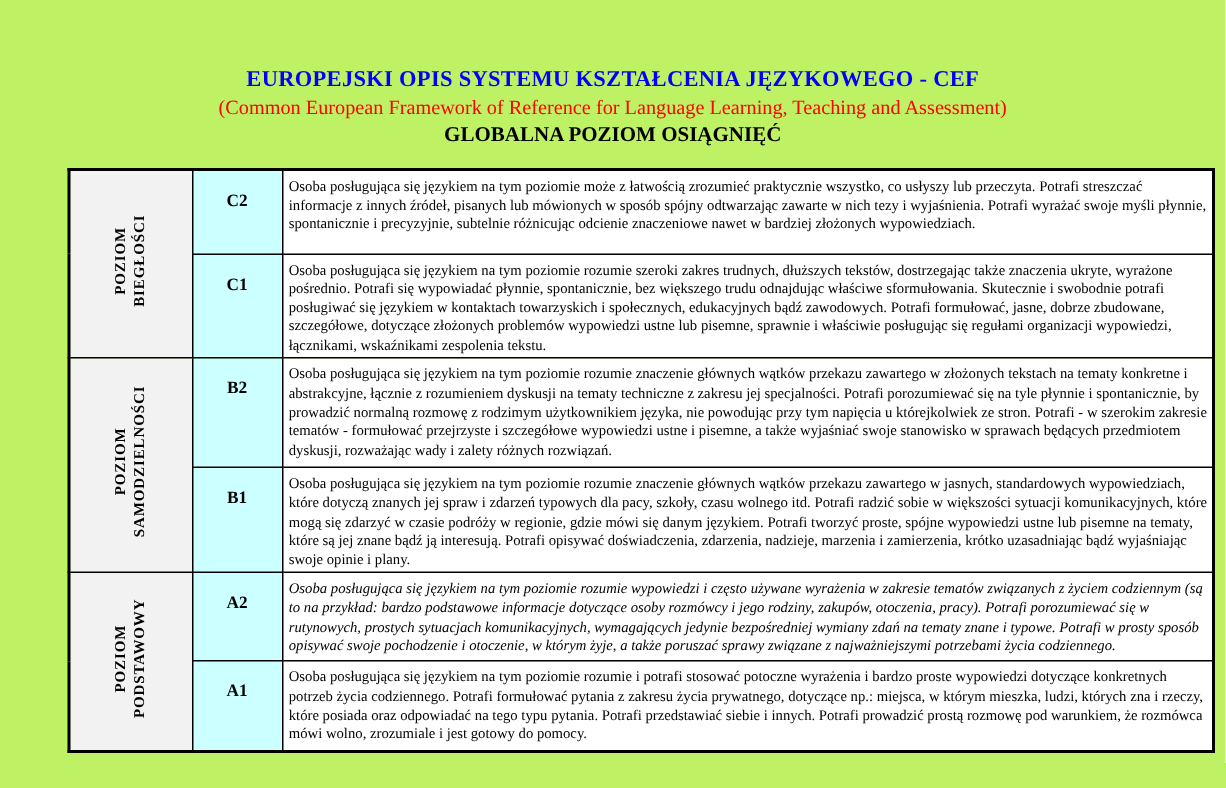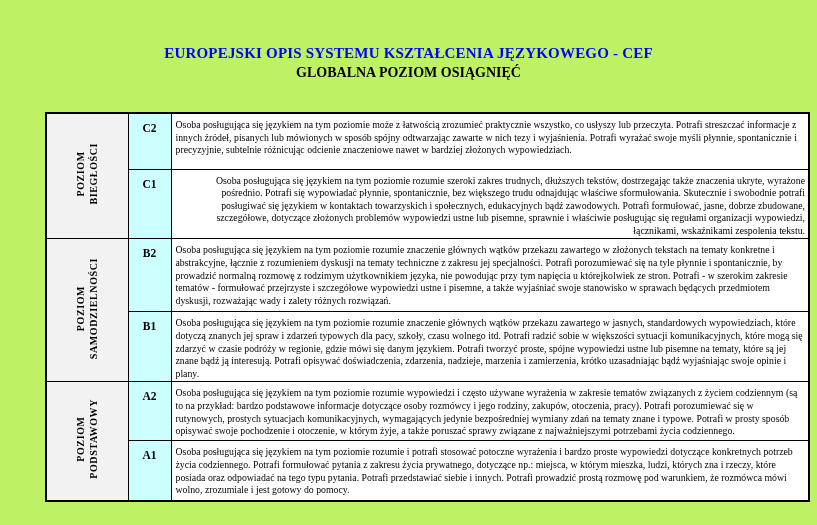--- a/index.html
+++ b/index.html
@@ -46,51 +46,52 @@
     writing-mode: vertical-rl;
     transform: rotate(180deg);
     white-space: pre-line;
     font-weight: bold;
     font-size: 10px;
     line-height: 13px;
     letter-spacing: 0.6px;
     color: #000000;
   }
   td.level-cell {
-    width: 43px;
+    width: 60px;
     background: #CCFFFF;
     text-align: center;
     vertical-align: top;
     font-weight: bold;
     font-size: 11.5px;
-    padding-top: 8px;
+    padding-top: 14px;
     color: #000000;
   }
   td.desc-cell {
     background: #ffffff;
     vertical-align: top;
     font-size: 9.8px;
     line-height: 12.6px;
     padding: 5px 3px 1px 4px;
     color: #000000;
   }
   td.h-c2 { height: 56px; }
-  td.h-c1 { height: 67px; text-align: right; }
+  td.h-c1 { height: 67px; }
   td.h-b2 { height: 73px; }
   td.h-b1 { height: 70px; }
-  td.h-a2 { height: 59px; }
+  td.h-a2 { height: 59px; font-style: italic; }
   td.h-a1 { height: 60px; margin-top: 24px; }
 </style>
 </head>
 <body>
 
 <div class="page">
 
   <div class="doc-header">
     <div class="doc-title">EUROPEJSKI OPIS SYSTEMU KSZTAŁCENIA JĘZYKOWEGO - CEF</div>
+    <div class="doc-subtitle">(Common European Framework of Reference for Language Learning, Teaching and Assessment)</div>
     <div class="doc-table-title">GLOBALNA POZIOM OSIĄGNIĘĆ</div>
   </div>
 
   <table class="cef">
     <tbody>
 
       <tr>
         <td class="group-cell" rowspan="2">
           <span class="vtext">POZIOM
 BIEGŁOŚCI</span>

